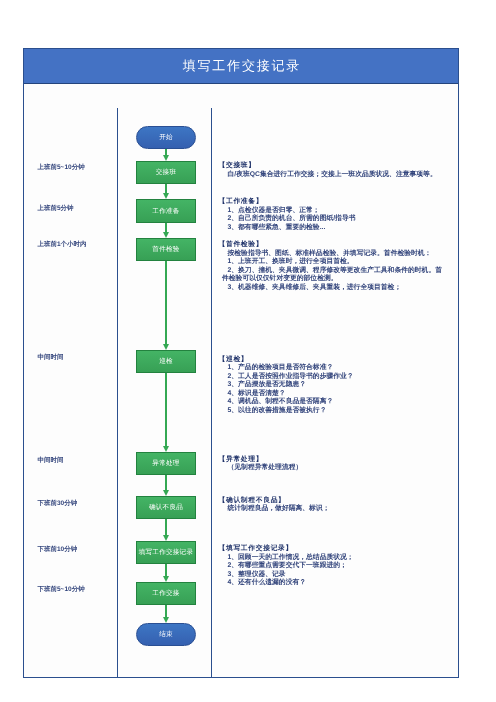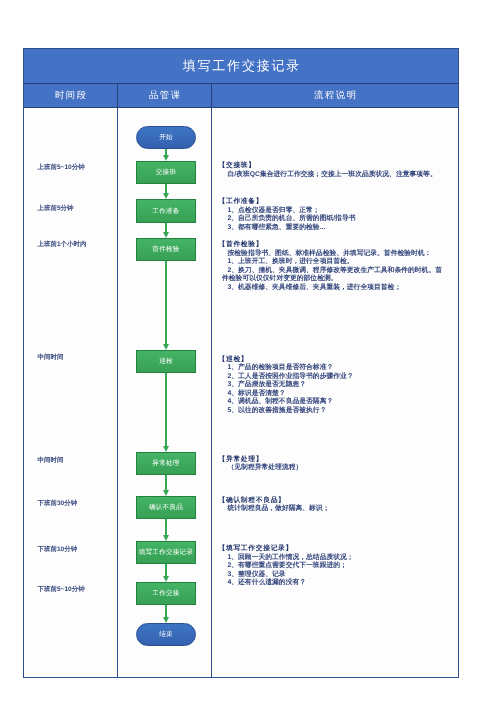--- a/index.html
+++ b/index.html
@@ -59,25 +59,20 @@
 </head>
 <body>
 
 <div class="page">
   <div class="table">
 
     <div class="title-row">
       <span class="title-text">填写工作交接记录</span>
     </div>
 
-    <div class="hdr-row">
-      <div class="hdr-cell hc1">时间段</div>
-      <div class="hdr-cell hc2">品管课</div>
-      <div class="hdr-cell hc3">流程说明</div>
-    </div>
 
     <div class="body-row">
       <div class="bc1" id="time-col">
           <div class="tlabel" style="top: 56px;">上班前5~10分钟</div>
           <div class="tlabel" style="top: 96.5px;">上班前5分钟</div>
           <div class="tlabel" style="top: 133px;">上班前1个小时内</div>
           <div class="tlabel" style="top: 245.5px;">中间时间</div>
           <div class="tlabel" style="top: 348.5px;">中间时间</div>
           <div class="tlabel" style="top: 392px;">下班前30分钟</div>
           <div class="tlabel" style="top: 438px;">下班前10分钟</div>

